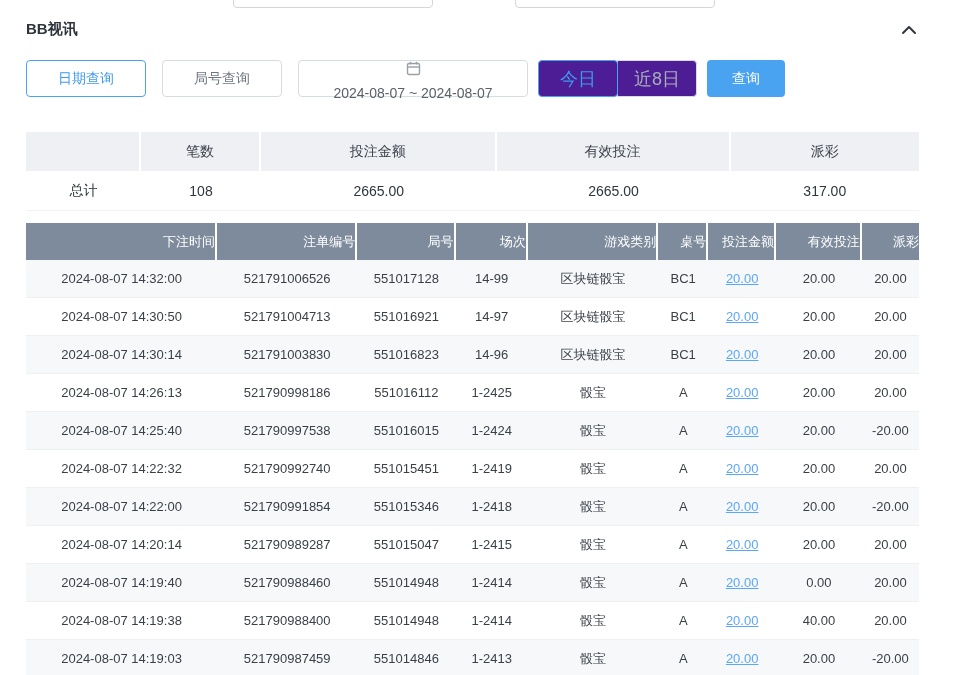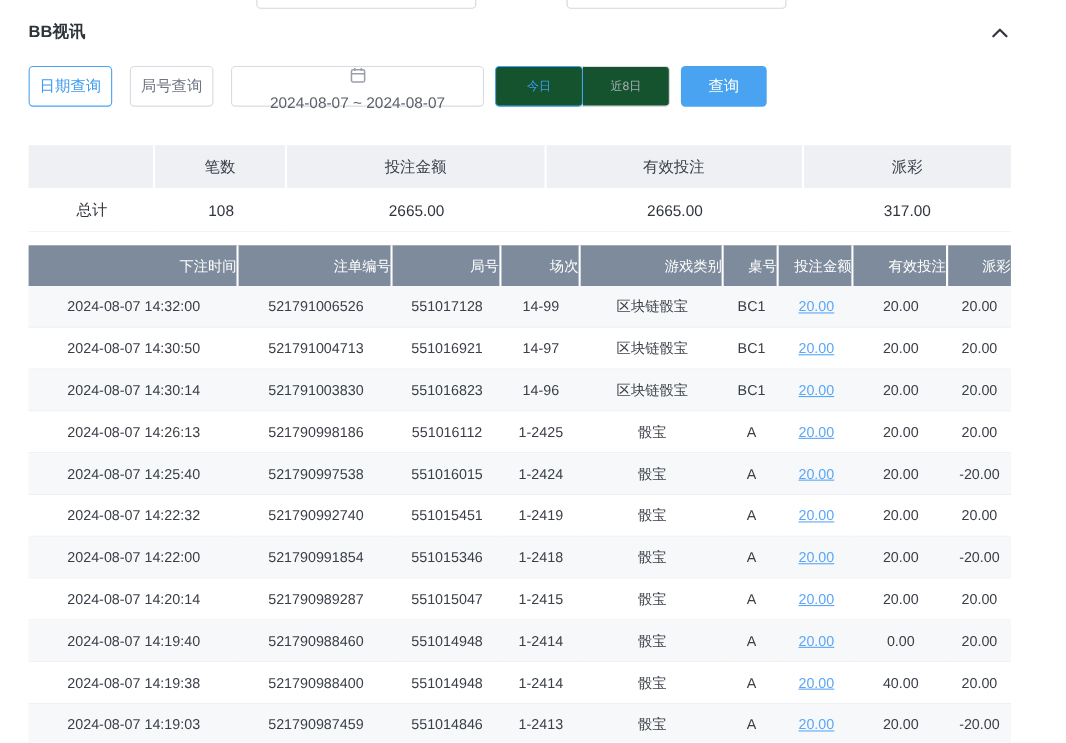--- a/index.html
+++ b/index.html
@@ -13,30 +13,30 @@
   .stub-input.one { left:233px; }
   .stub-input.two { left:515px; }
 
   .content { position:absolute; left:26px; top:0; width:893px; }
 
   .section-header { display:flex; justify-content:space-between; align-items:center; padding-top:20px; }
   .section-title { font-size:15px; font-weight:bold; color:#2f343c; }
   .collapse-btn { background:none; border:none; cursor:pointer; padding:2px; display:flex; align-items:center; }
 
   .filter-bar { display:flex; align-items:center; margin-top:21px; }
-  .btn { height:37px; padding:0 9px; border-radius:4px; font-size:14px; background:#fff; cursor:pointer; }
+  .btn { height:37px; padding:0 31px; border-radius:4px; font-size:14px; background:#fff; cursor:pointer; }
   .btn-primary-outline { border:1px solid #4aa3f1; color:#3d9bef; }
   .btn-default-outline { border:1px solid #d8dbe1; color:#6f7682; margin-left:16px; }
 
   .date-input { display:flex; align-items:center; gap:9px; border:1px solid #d8dbe1; border-radius:4px;
     height:37px; width:230px; padding:0 13px; margin-left:16px; color:#5a5f68; font-size:14px; cursor:pointer;flex-direction:column; }
 
   .quick-group { display:flex; margin-left:10px; }
-  .quick-btn { width:80px; height:37px; border:1px solid #d8dbe1; background:#14532d; color:#a8aeb8;
-    font-size:11px; cursor:pointer; margin-left:-1px; }
+  .quick-btn { width:80px; height:37px; border:1px solid #d8dbe1; background:#4c1d95; color:#a8aeb8;
+    font-size:18px; cursor:pointer; margin-left:-1px; }
   .quick-btn:first-child { margin-left:0; border-radius:4px 0 0 4px; }
   .quick-btn:last-child { border-radius:0 4px 4px 0; }
   .quick-btn.active { border:1px solid #4aa3f1; color:#3d9bef; position:relative; z-index:1; border-radius:4px; }
 
   .search-btn { margin-left:10px; width:78px; height:37px; background:#4aa3f1; color:#fff; border:none;
     border-radius:4px; font-size:14px; cursor:pointer; }
 
   table { border-collapse:separate; border-spacing:0; width:100%; table-layout:fixed; }
 
   .summary-table { margin-top:35px; }

